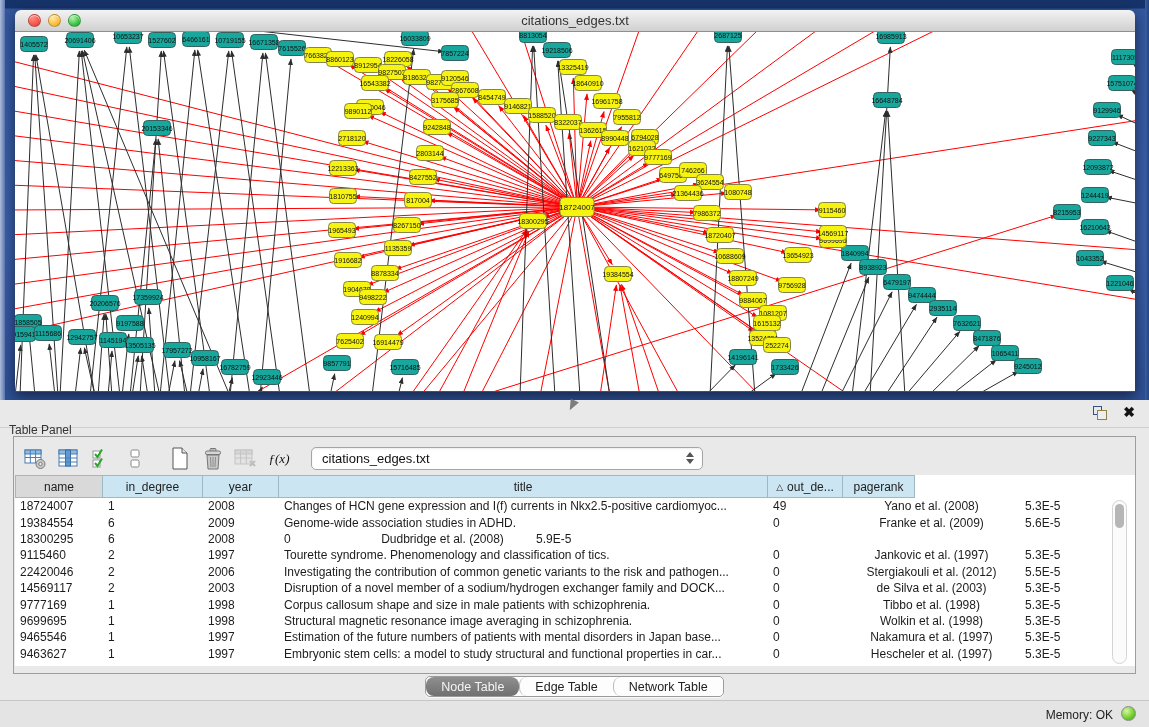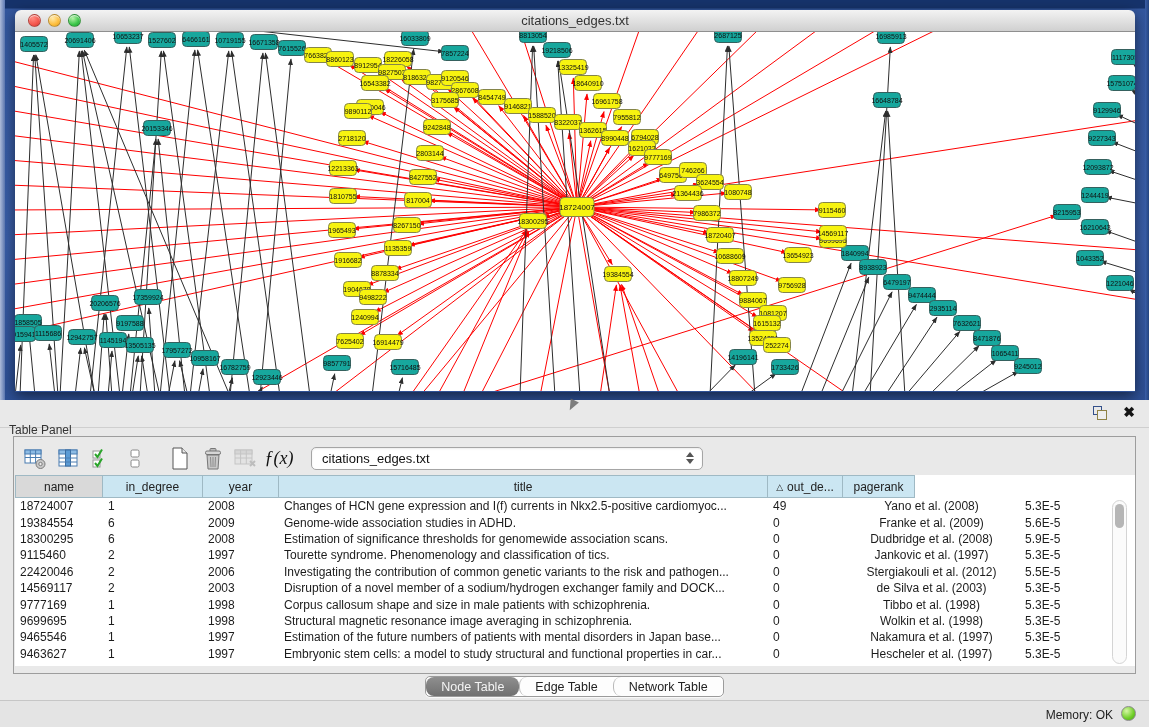--- a/index.html
+++ b/index.html
@@ -40,21 +40,21 @@
   .float-btn .sq1 { position:absolute; left:0; top:0; width:9px; height:9px; border:1px solid #33508a; background:transparent; }
   .float-btn .sq2 { position:absolute; left:4px; top:4px; width:10px; height:10px; border:1px solid #8f8245; background:#eee; }
   .close-btn { position:absolute; right:14px; top:4px; font-size:14px; font-weight:bold; color:#141414; cursor:default; }
 
   .inset { position:absolute; left:13px; top:36px; width:1123px; height:238px;
     border:1px solid #9d9d9d; background:#e9e9e9; }
 
   .toolbar { position:absolute; left:0; top:0; width:100%; height:43px; display:flex; align-items:center; padding-left:9px; }
   .tool-btn { width:26px; height:28px; margin-right:7px; display:flex; align-items:center; justify-content:center; }
   .tool-btn.disabled { opacity:.45; }
-  .fx-glyph { font-family:"Liberation Serif", serif; font-style:italic; font-size:18px; color:#111; }
+  .fx-glyph { font-family:"Liberation Serif", serif; font-style:italic; font-size:13px; color:#111; }
   .dropdown { position:relative; margin-left:12px; width:392px; height:23px; background:#fff;
     border:1px solid #a5a5a5; border-radius:5px; box-shadow:inset 0 1px 2px rgba(0,0,0,.08);
     display:flex; align-items:center; padding:0 10px; font-size:13px; color:#111; }
   .spinner { position:absolute; right:8px; top:4px; display:flex; flex-direction:column; gap:2px; }
   .spinner i { width:0; height:0; border-left:4px solid transparent; border-right:4px solid transparent; }
   .spinner .up { border-bottom:5px solid #555; }
   .spinner .dn { border-top:5px solid #555; }
 
   
   .grid { position:absolute; left:1px; top:38px; width:1120px; height:191px; background:#fff; }
@@ -884,21 +884,20 @@
               <div class="td c2">2009</div>
               <div class="td c3">Genome-wide association studies in ADHD.</div>
               <div class="td c4">0</div>
               <div class="td c5">Franke et al. (2009)</div>
               <div class="td c6">5.6E-5</div>
             </div>
             <div class="tr">
               <div class="td c0">18300295</div>
               <div class="td c1">6</div>
               <div class="td c2">2008</div>
-              <div class="td c3">Estimation of significance thresholds for genomewide association scans.</div>
               <div class="td c4">0</div>
               <div class="td c5">Dudbridge et al. (2008)</div>
               <div class="td c6">5.9E-5</div>
             </div>
             <div class="tr">
               <div class="td c0">9115460</div>
               <div class="td c1">2</div>
               <div class="td c2">1997</div>
               <div class="td c3">Tourette syndrome. Phenomenology and classification of tics.</div>
               <div class="td c4">0</div>

